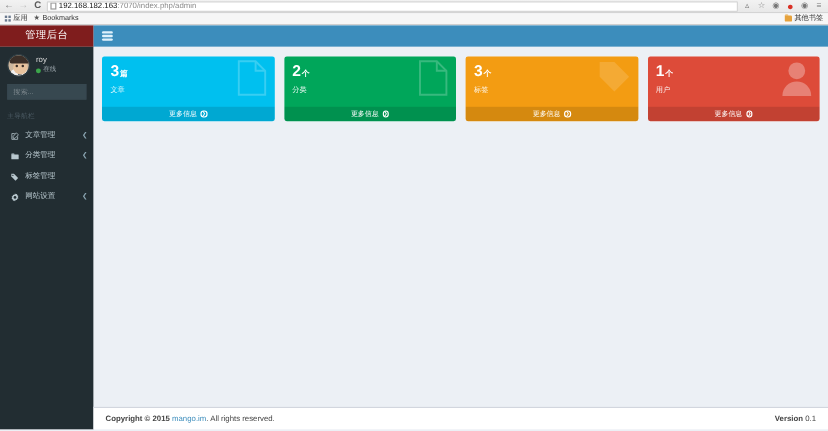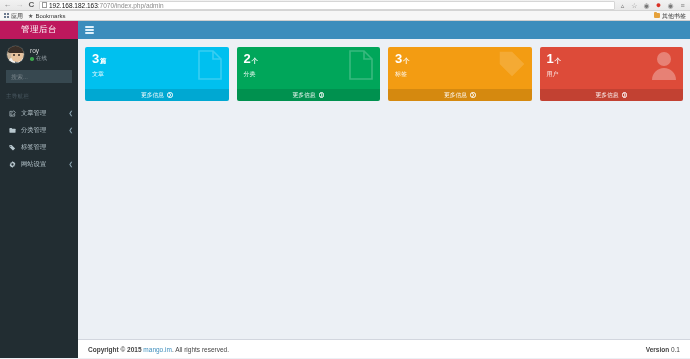--- a/index.html
+++ b/index.html
@@ -89,21 +89,21 @@
     width: 690px;
     height: 337px;
     background: #ecf0f5;
     overflow: hidden;
   }
 
   
   #app-header { display:flex; height: 18px; width:100%; }
   #logo-area {
     width: 78px; height: 18px;
-    background: #be185d;
+    background: #7f1d1d;
     color: #fff;
     display:flex; align-items:center; justify-content:center;
     font-size: 8.5px;
     letter-spacing: .5px;
   }
   #navbar {
     flex: 1 1 auto; height: 18px;
     background: #3c8dbc;
     display:flex; align-items:center;
     padding-left: 6px;

